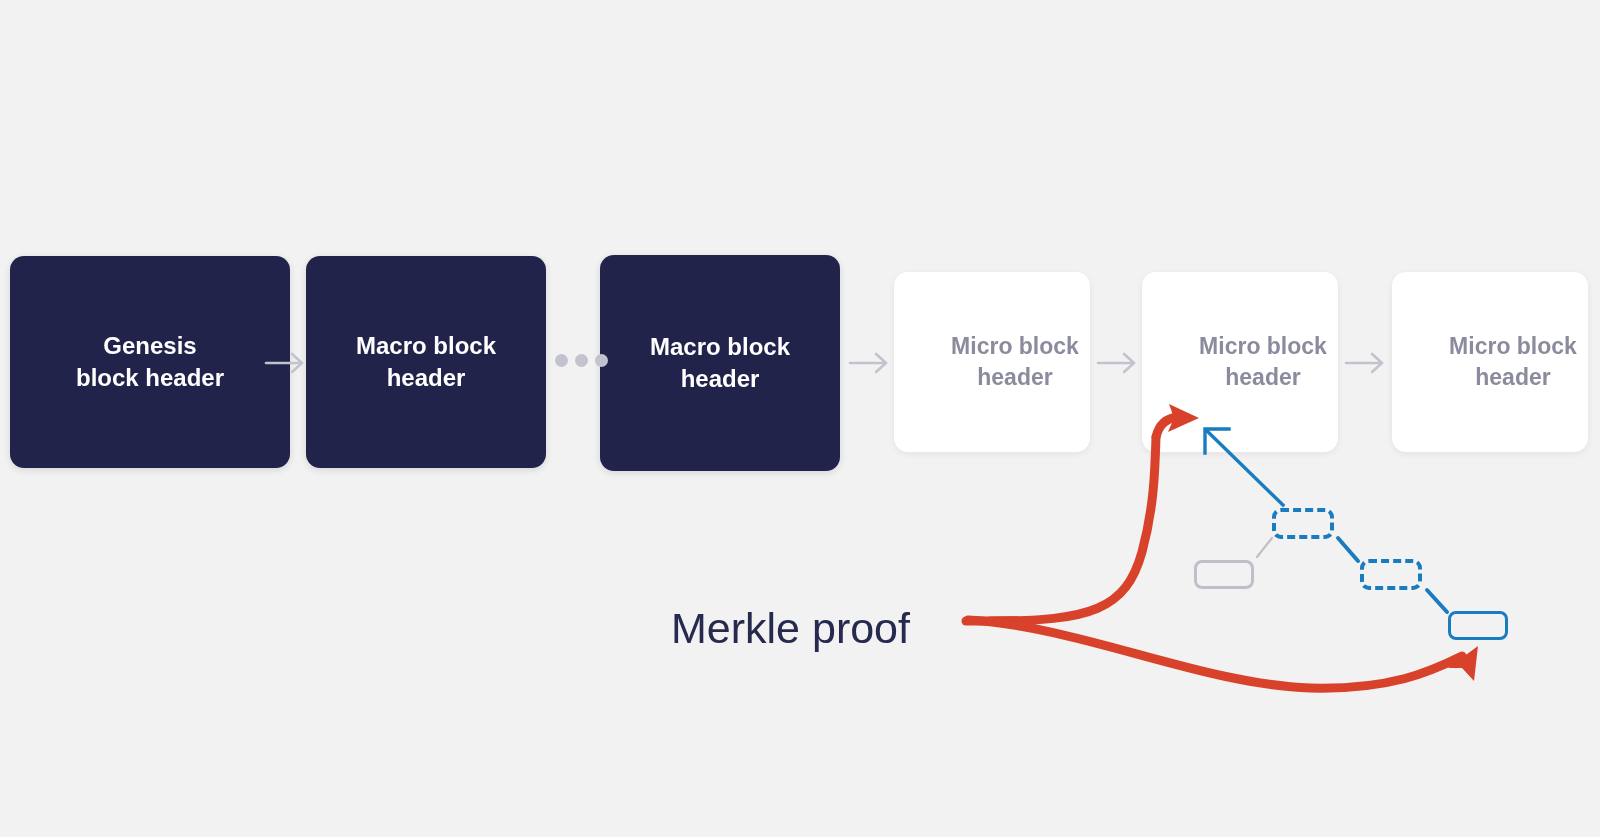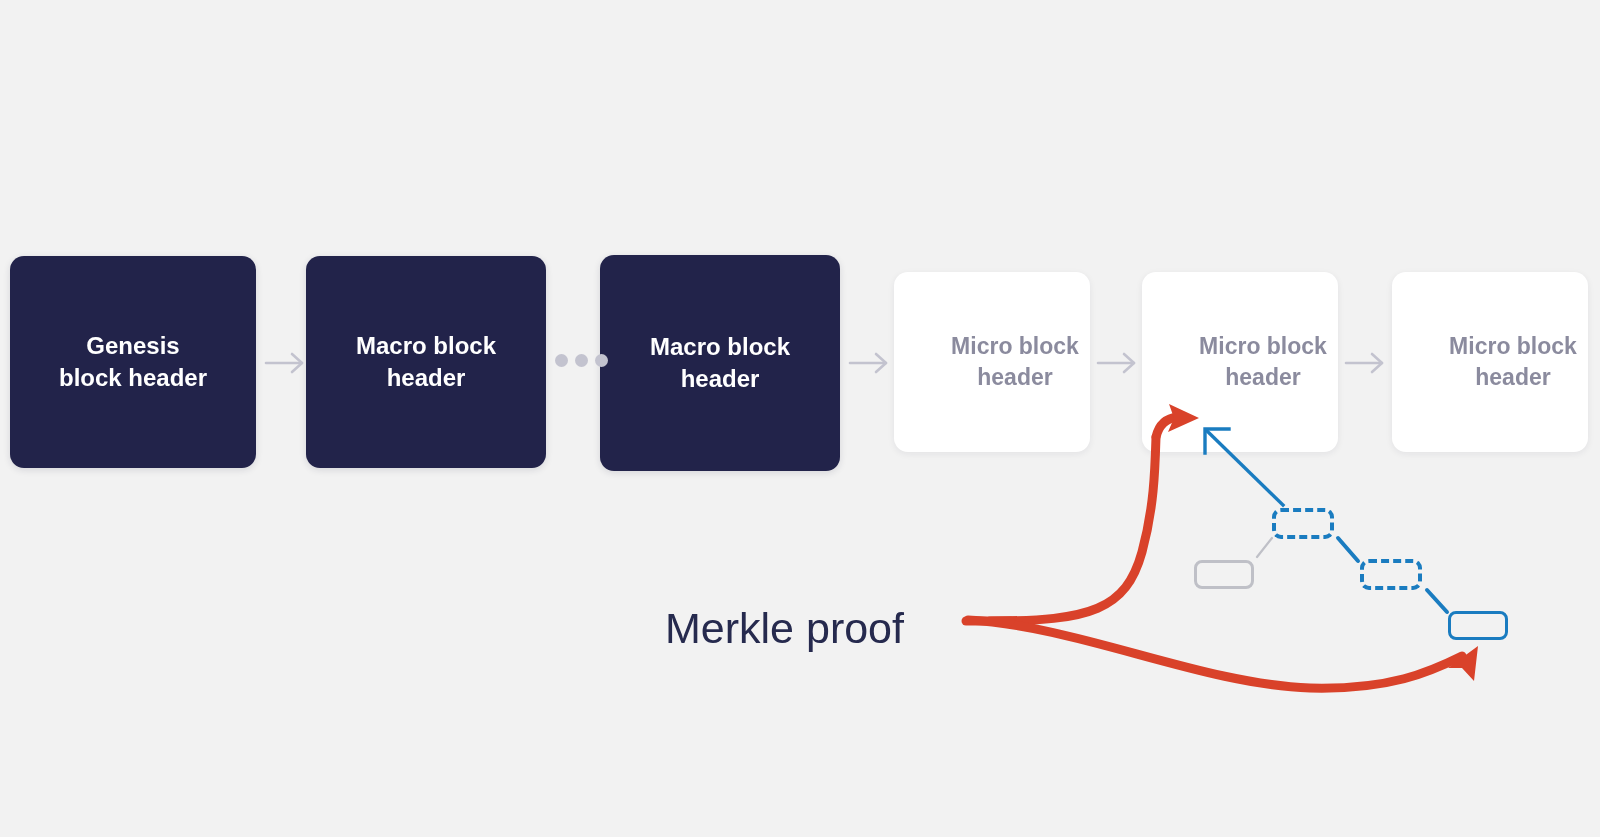--- a/index.html
+++ b/index.html
@@ -79,38 +79,39 @@
   .mbox.solid { border: 3px solid #1a7cc0; }
   .mbox.dash  { border: 4px dashed #1a7cc0; border-radius: 9px; }
 
   
   .annot-label {
     position: absolute;
     color: #262a4e;
     font-size: 43px;
     font-weight: normal;
     white-space: nowrap;
+    margin-left: 6px;
   }
 
   
   #overlay {
     position: absolute;
     left: 0;
     top: 0;
     width: 1600px;
     height: 837px;
     pointer-events: none;
   }
 </style>
 </head>
 <body>
 
 <div id="canvas">
 
-  <div class="block dark" style="left:10px; top:256px; width:246px; height:212px;">
+  <div class="block dark" style="left:10px; top:256px; width:280px; height:212px;">
     <span class="blabel">Genesis
 block header</span>
   </div>
 
   <div class="block dark" style="left:306px; top:256px; width:240px; height:212px;">
     <span class="blabel">Macro block
 header</span>
   </div>
 
   <div class="block dark" style="left:600px; top:255px; width:240px; height:216px;">

